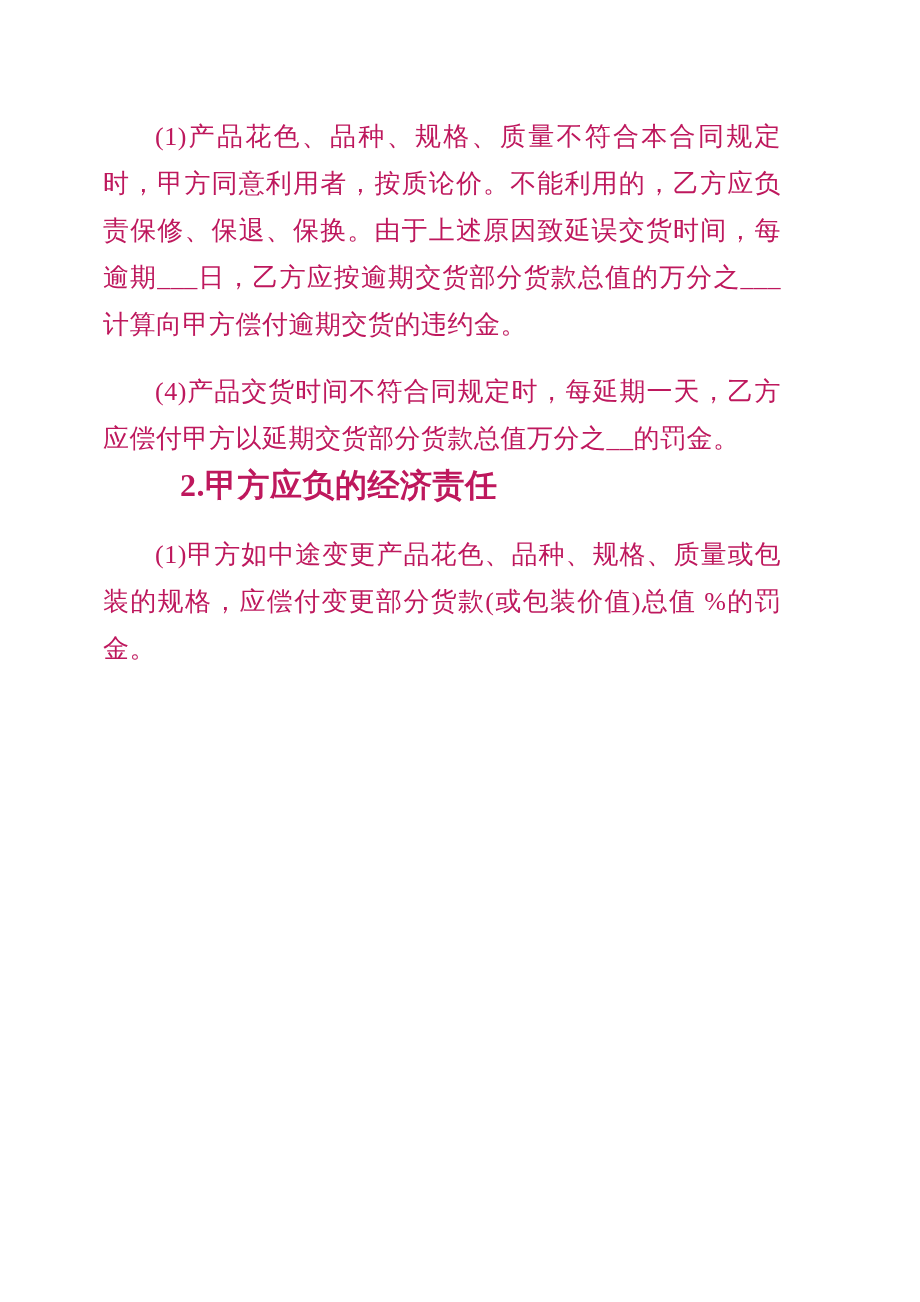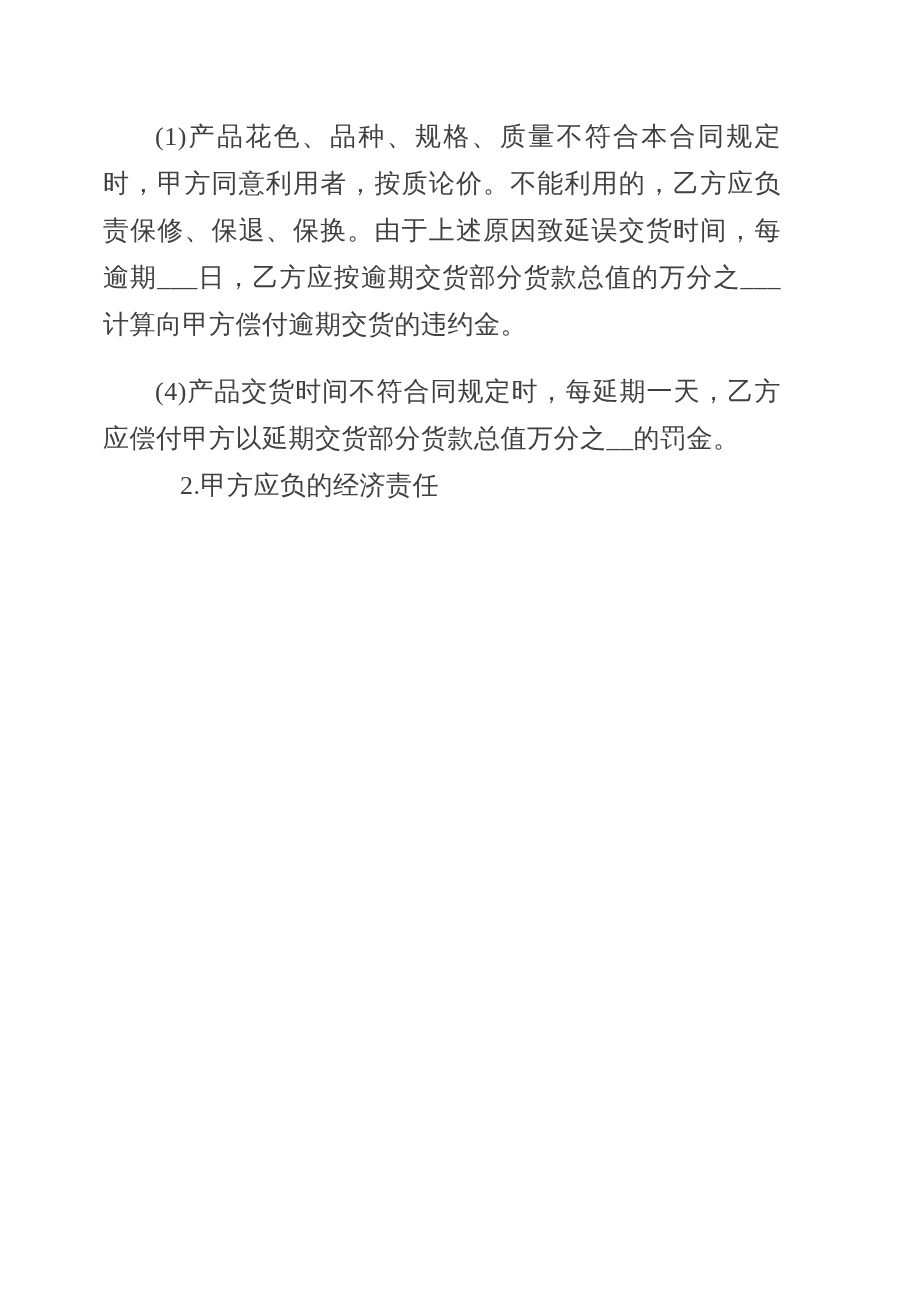--- a/index.html
+++ b/index.html
@@ -11,40 +11,40 @@
   .page {
     position: relative;
     width: 920px;
     height: 1060px;
     margin: 0 auto;
     background: #ffffff;
     box-sizing: border-box;
     padding: 113px 139px 0 103px;
     overflow: hidden;
     font-family: "Liberation Serif", "DejaVu Serif", serif;
-    color: #404040;
+    color: #be185d;
   }
   .clause {
     font-size: 26px;
     line-height: 47px;
     margin: 0 0 20px 0;
     text-align: justify;
     text-indent: 52px;
     letter-spacing: 0.5px;
   }
   .clause.wide-gap {
     margin-bottom: 74px;
   }
   .clause.tight-gap {
     margin-bottom: 16px;
   }
   .section-heading {
-    font-size: 26px;
+    font-size: 32px;
     line-height: 47px;
-    font-weight: normal;
+    font-weight: bold;
     margin: 0 0 22px 0;
     text-indent: 77px;
     letter-spacing: 0.5px;
   }
   .clause:last-child {
     margin-bottom: 0;
   }
 </style>
 </head>
 <body>
@@ -55,15 +55,16 @@
     <p class="clause">(1)产品花色、品种、规格、质量不符合本合同规定时，甲方同意利用者，按质论价。不能利用的，乙方应负责保修、保退、保换。由于上述原因致延误交货时间，每逾期___日，乙方应按逾期交货部分货款总值的万分之___计算向甲方偿付逾期交货的违约金。</p>
 
 
 
     <p class="clause tight-gap">(4)产品交货时间不符合同规定时，每延期一天，乙方应偿付甲方以延期交货部分货款总值万分之__的罚金。</p>
   </section>
 
   <section>
     <h2 class="section-heading">2.甲方应负的经济责任</h2>
 
+    <p class="clause">(1)甲方如中途变更产品花色、品种、规格、质量或包装的规格，应偿付变更部分货款(或包装价值)总值 %的罚金。</p>
   </section>
 
 </main>
 
 </body></html>

